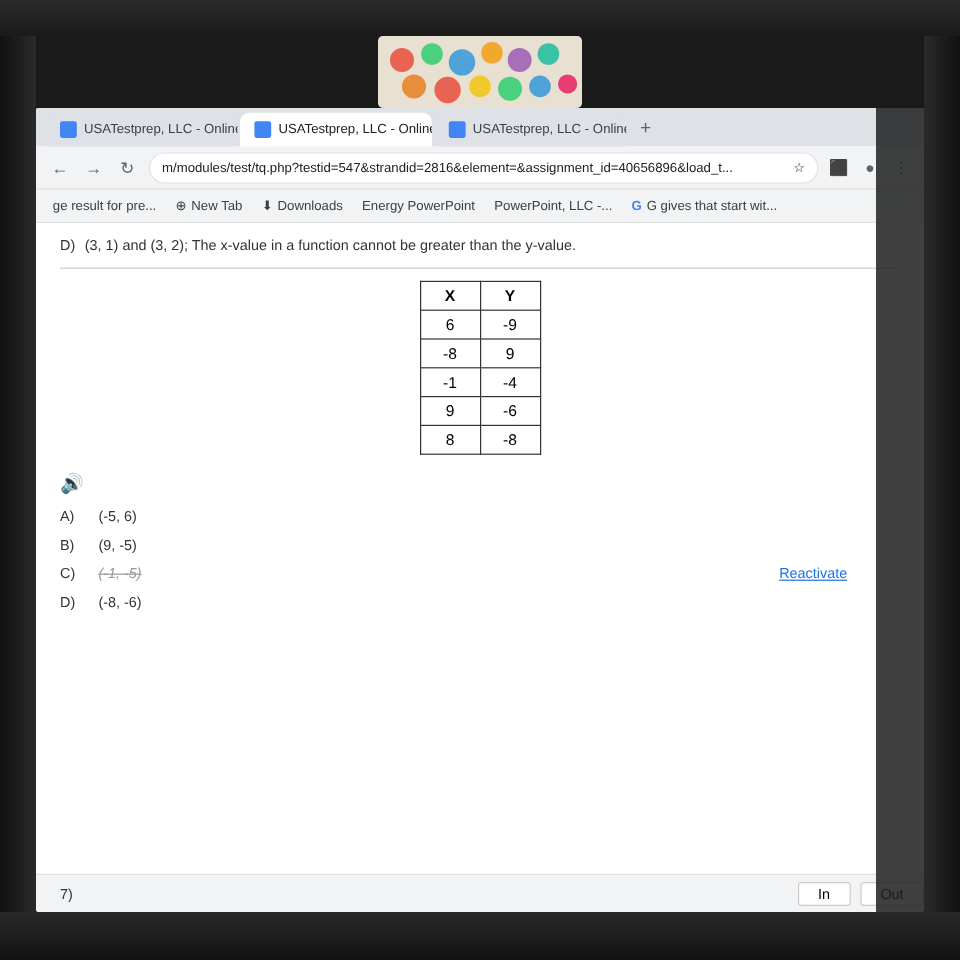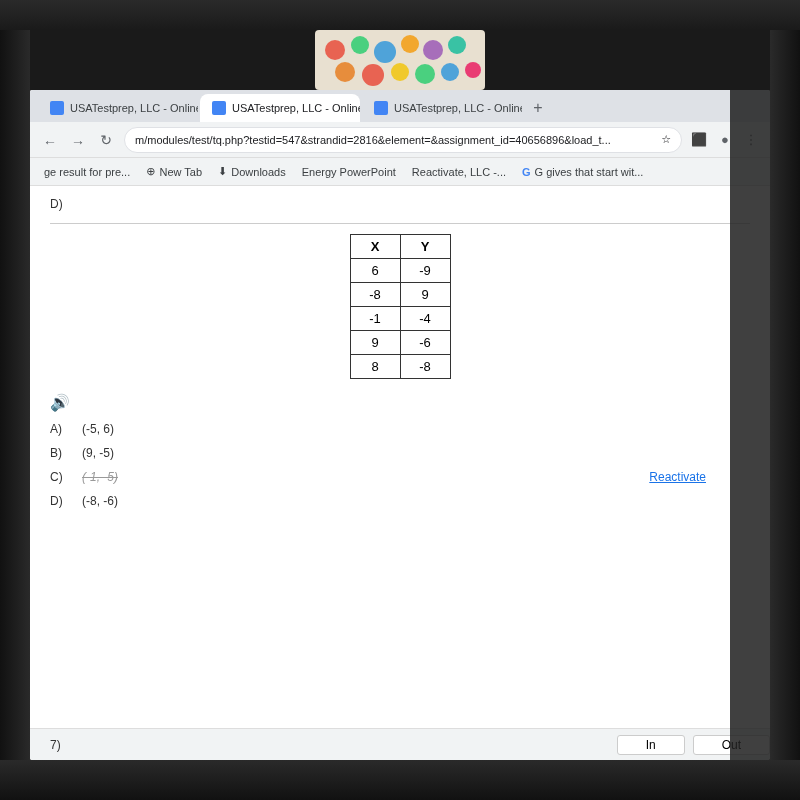--- a/index.html
+++ b/index.html
@@ -305,21 +305,21 @@
       background: #f1f3f4;
       height: 32px;
       display: flex;
       align-items: center;
       justify-content: center;
       gap: 8px;
       border-top: 1px solid #ddd;
       font-size: 12px;
     }
     .bottom-btn {
-      padding: 2px 28px;
+      padding: 2px 16px;
       background: #fff;
       border: 1px solid #ccc;
       border-radius: 3px;
       cursor: pointer;
       font-size: 12px;
     }
     .bottom-number {
       font-size: 12px;
       color: #333;
       margin-right: auto;
@@ -443,33 +443,34 @@
         <span>New Tab</span>
       </div>
       <div class="bookmark-item">
         <span>⬇</span>
         <span>Downloads</span>
       </div>
       <div class="bookmark-item">
         <span>Energy PowerPoint</span>
       </div>
       <div class="bookmark-item">
-        <span>Reactivate, LLC -...</span>
+        <span>PowerPoint, LLC -...</span>
       </div>
       <div class="bookmark-item">
         <span style="color:#4285f4;font-weight:bold;">G</span>
         <span>G  gives that start wit...</span>
       </div>
     </div>
 
     <div class="page-content">
 
       <div class="prev-answer">
         <div class="option-d">
           <span>D)</span>
+          <span>(3, 1) and (3, 2); The x-value in a function cannot be greater than the y-value.</span>
         </div>
       </div>
 
       <hr class="divider">
 
       <div class="table-container">
         <table class="xy-table">
           <thead>
             <tr>
               <th>X</th>

